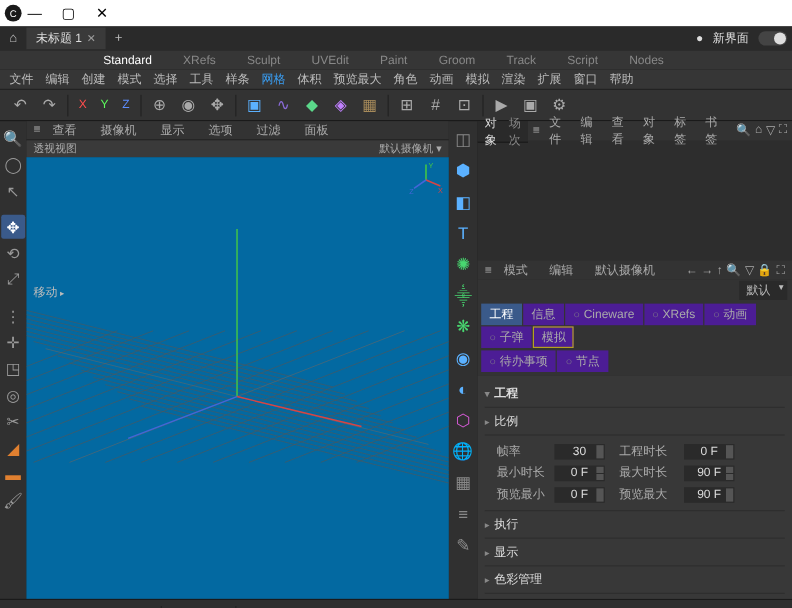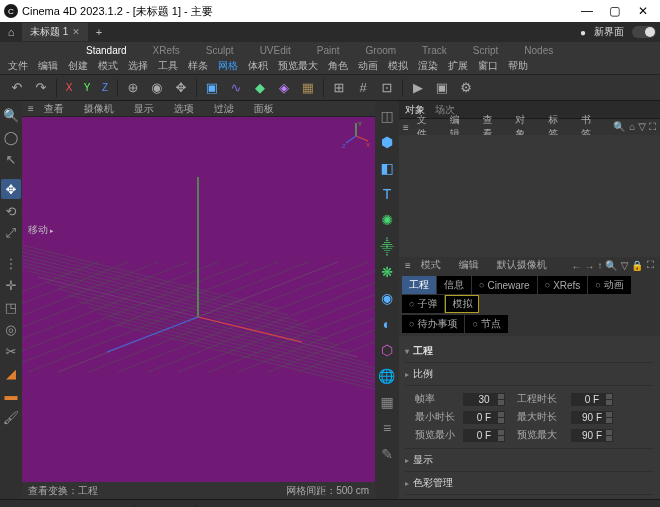--- a/index.html
+++ b/index.html
@@ -29,21 +29,21 @@
 .axis-y{color:#5dff5d}
 .axis-z{color:#5d8dff}
 .sep{width:1px;height:18px;background:#222;margin:0 2px}
 .main{display:flex;height:398px}
 .leftcol{width:22px;background:#303030;display:flex;flex-direction:column;align-items:center;padding-top:4px;gap:2px}
 .leftcol .lbtn{width:20px;height:20px;display:flex;align-items:center;justify-content:center;font-size:13px;color:#999;border-radius:2px}
 .leftcol .lbtn.active{background:#3a5a8a;color:#fff}
 .centercol{width:353px;display:flex;flex-direction:column;background:#2b2b2b}
 .vpheader{height:16px;background:#333;display:flex;align-items:center;padding:0 6px;gap:10px;font-size:10px;color:#aaa;border-bottom:1px solid #222}
 .vplabels{height:14px;background:#3a3a3a;display:flex;align-items:center;justify-content:space-between;padding:0 6px;font-size:9px;color:#aaa}
-.viewport{flex:1;position:relative;background:#701a75;overflow:hidden}
+.viewport{flex:1;position:relative;background:#0369a1;overflow:hidden}
 .grid{position:absolute;inset:0}
 .gridline{stroke:#555;stroke-width:.5}
 .gridline.maj{stroke:#666}
 .axisline{stroke-width:1.2}
 .axisline.x{stroke:#d84444}
 .axisline.y{stroke:#44c844}
 .axisline.z{stroke:#4466d8}
 .gizmo{position:absolute;top:4px;right:4px;width:30px;height:30px}
 .movelabel{position:absolute;top:106px;left:6px;font-size:10px;color:#bbb}
 .movelabel::after{content:"▸";font-size:7px;margin-left:2px}
@@ -59,21 +59,21 @@
 .panel-body{flex:1;background:#383838}
 .righttop{height:165px;display:flex}
 .rightbottom{flex:1;display:flex}
 .attr{flex:1;display:flex;flex-direction:column}
 .attr-menu{height:16px;background:#333;display:flex;align-items:center;padding:0 6px;gap:10px;font-size:10px;color:#aaa}
 .attr-menu .ra{margin-left:auto;display:flex;gap:3px;align-items:center}
 .modesel{height:17px;background:#333;display:flex;align-items:center;justify-content:flex-end;padding:0 4px}
 .modesel .dd{background:#2a2a2a;padding:1px 14px 1px 6px;font-size:10px;position:relative}
 .modesel .dd::after{content:"▾";position:absolute;right:3px;font-size:8px}
 .attr-tabs{display:flex;flex-wrap:wrap;gap:1px;padding:3px;background:#333}
-.attr-tabs .at{padding:2px 7px;background:#000000;font-size:10px;color:#aaa;display:flex;align-items:center;gap:3px}
+.attr-tabs .at{padding:2px 7px;background:#4c1d95;font-size:10px;color:#aaa;display:flex;align-items:center;gap:3px}
 .attr-tabs .at.blue{background:#3a5a8a;color:#fff}
 .attr-tabs .at.yellow-border{border:1px solid #b5a020;padding:1px 6px}
 .attr-tabs .at .o{color:#888;font-size:9px}
 .attr-content{flex:1;background:#383838;padding:4px 6px;font-size:10px;color:#bbb;overflow:hidden}
 .sect{padding:2px 0;border-bottom:1px solid #2e2e2e}
 .sect .hdr{display:flex;align-items:center;gap:4px;padding:2px 0;color:#ddd}
 .sect .hdr::before{content:"▸";font-size:8px;color:#888}
 .sect.open .hdr::before{content:"▾"}
 .fields{padding:2px 0 2px 10px}
 .frow{display:flex;align-items:center;gap:4px;padding:2px 0}
@@ -82,21 +82,20 @@
 .frow .val::after{content:"";position:absolute;right:1px;top:1px;bottom:1px;width:6px;background:linear-gradient(#555 48%,transparent 48%,transparent 52%,#555 52%)}
 .timeline{height:28px;background:#2e2e2e;display:flex;align-items:center;gap:3px;padding:0 6px;border-top:1px solid #1a1a1a}
 .timeline .pbtn{width:15px;height:15px;display:flex;align-items:center;justify-content:center;font-size:10px;color:#ccc}
 svg{display:block}
 </style>
 </head>
 <body>
 
 <div class="titlebar">
   <div class="logo">C</div>
-  <div class="title">Cinema 4D 2023.1.2 - [未标题 1] - 主要</div>
   <div class="wbtns">
     <div class="wbtn">—</div>
     <div class="wbtn">▢</div>
     <div class="wbtn">✕</div>
   </div>
 </div>
 
 <div class="tabbar">
   <div class="home">⌂</div>
   <div class="tab">
@@ -192,20 +191,24 @@
 
   <div class="centercol">
     <div class="vpheader">
       <span>≡</span>
       <span style="margin-right:10px">查看</span>
         <span style="margin-right:10px">摄像机</span>
         <span style="margin-right:10px">显示</span>
         <span style="margin-right:10px">选项</span>
         <span style="margin-right:10px">过滤</span>
         <span style="margin-right:10px">面板</span>
+    </div>
+    <div class="vplabels">
+      <span>透视视图</span>
+      <span><span>默认摄像机</span> ▾</span>
     </div>
     <div class="viewport">
       <svg class="grid" viewBox="0 0 353 300" preserveAspectRatio="none">
         <g id="gridlines">
             <line class="gridline" x1="-204" y1="255" x2="76" y2="145"></line>
             <line class="gridline" x1="-64" y1="112" x2="256" y2="192"></line>
             <line class="gridline" x1="-174" y1="255" x2="106" y2="145"></line>
             <line class="gridline" x1="-54" y1="118" x2="266" y2="198"></line>
             <line class="gridline" x1="-144" y1="255" x2="136" y2="145"></line>
             <line class="gridline" x1="-44" y1="124" x2="276" y2="204"></line>
@@ -245,24 +248,20 @@
       <svg class="gizmo" viewBox="0 0 30 30">
         <line x1="15" y1="15" x2="15" y2="2" stroke="#44c844" stroke-width="1.3"></line>
         <line x1="15" y1="15" x2="27" y2="20" stroke="#d84444" stroke-width="1.3"></line>
         <line x1="15" y1="15" x2="5" y2="22" stroke="#4466d8" stroke-width="1.3"></line>
         <text x="17" y="5" font-size="6" fill="#44c844">Y</text>
         <text x="25" y="26" font-size="6" fill="#d84444">X</text>
         <text x="1" y="27" font-size="6" fill="#4466d8">Z</text>
       </svg>
       <div class="movelabel">移动</div>
     </div>
-    <div class="vpfooter">
-      <span>查看变换：工程</span>
-      <span>网格间距：500 cm</span>
-    </div>
   </div>
 
   <div class="iconcol">
     <div class="ibtn" style="color:#888">◫</div>
     <div class="ibtn" style="color:#5bb1ff">⬢</div>
     <div class="ibtn" style="color:#5bb1ff">◧</div>
     <div class="ibtn" style="color:#5bb1ff">T</div>
     <div class="ibtn" style="color:#48d870">✺</div>
     <div class="ibtn" style="color:#48d870">⸎</div>
     <div class="ibtn" style="color:#48d870">❋</div>
@@ -270,21 +269,21 @@
     <div class="ibtn" style="color:#5bb1ff">◐</div>
     <div class="ibtn" style="color:#d85bd8">⬡</div>
     <div class="ibtn" style="color:#888">🌐</div>
     <div class="ibtn" style="color:#888">▦</div>
     <div class="ibtn" style="color:#888">≡</div>
     <div class="ibtn" style="color:#888">✎</div>
   </div>
 
   <div class="rightpane">
     <div class="righttop">
-      <div style="flex:1;display:flex;flex-direction:column">
+      <div style="flex:1;display:flex;flex-direction:row">
         <div class="panel-tabs">
           <span class="pt active">对象</span>
           <span class="pt">场次</span>
         </div>
         <div class="panel-menu">
           <span>≡</span>
           <span style="margin-right:8px">文件</span>
             <span style="margin-right:8px">编辑</span>
             <span style="margin-right:8px">查看</span>
             <span style="margin-right:8px">对象</span>
@@ -309,20 +308,23 @@
             <span style="margin-right:8px">默认摄像机</span>
           <span class="ra">
             <span>←</span>
             <span>→</span>
             <span>↑</span>
             <span>🔍</span>
             <span>▽</span>
             <span>🔒</span>
             <span>⛶</span>
           </span>
+        </div>
+        <div class="modesel">
+          <div class="dd">默认</div>
         </div>
         <div class="attr-tabs" id="attrtabs">
             <span class="at blue">工程</span>
             <span class="at ">信息</span>
             <span class="at "><span class="o">○</span>Cineware</span>
             <span class="at "><span class="o">○</span>XRefs</span>
             <span class="at "><span class="o">○</span>动画</span>
             <span class="at "><span class="o">○</span>子弹</span>
             <span class="at yellow-border">模拟</span>
             <div style="width:100%"></div>
@@ -352,20 +354,23 @@
                 </div>
                 <div class="frow">
                   <span class="lbl">预览最小</span>
                   <span class="val">0 F</span>
                   <span class="lbl" style="width:50px;margin-left:8px">预览最大</span>
                   <span class="val">90 F</span>
                 </div>
               </div>
           </div>
           <div class="sect">
+              <div class="hdr">执行</div>
+            </div>
+          <div class="sect">
               <div class="hdr">显示</div>
             </div>
           <div class="sect">
               <div class="hdr">色彩管理</div>
             </div>
         </div>
       </div>
     </div>
   </div>
 </div>

